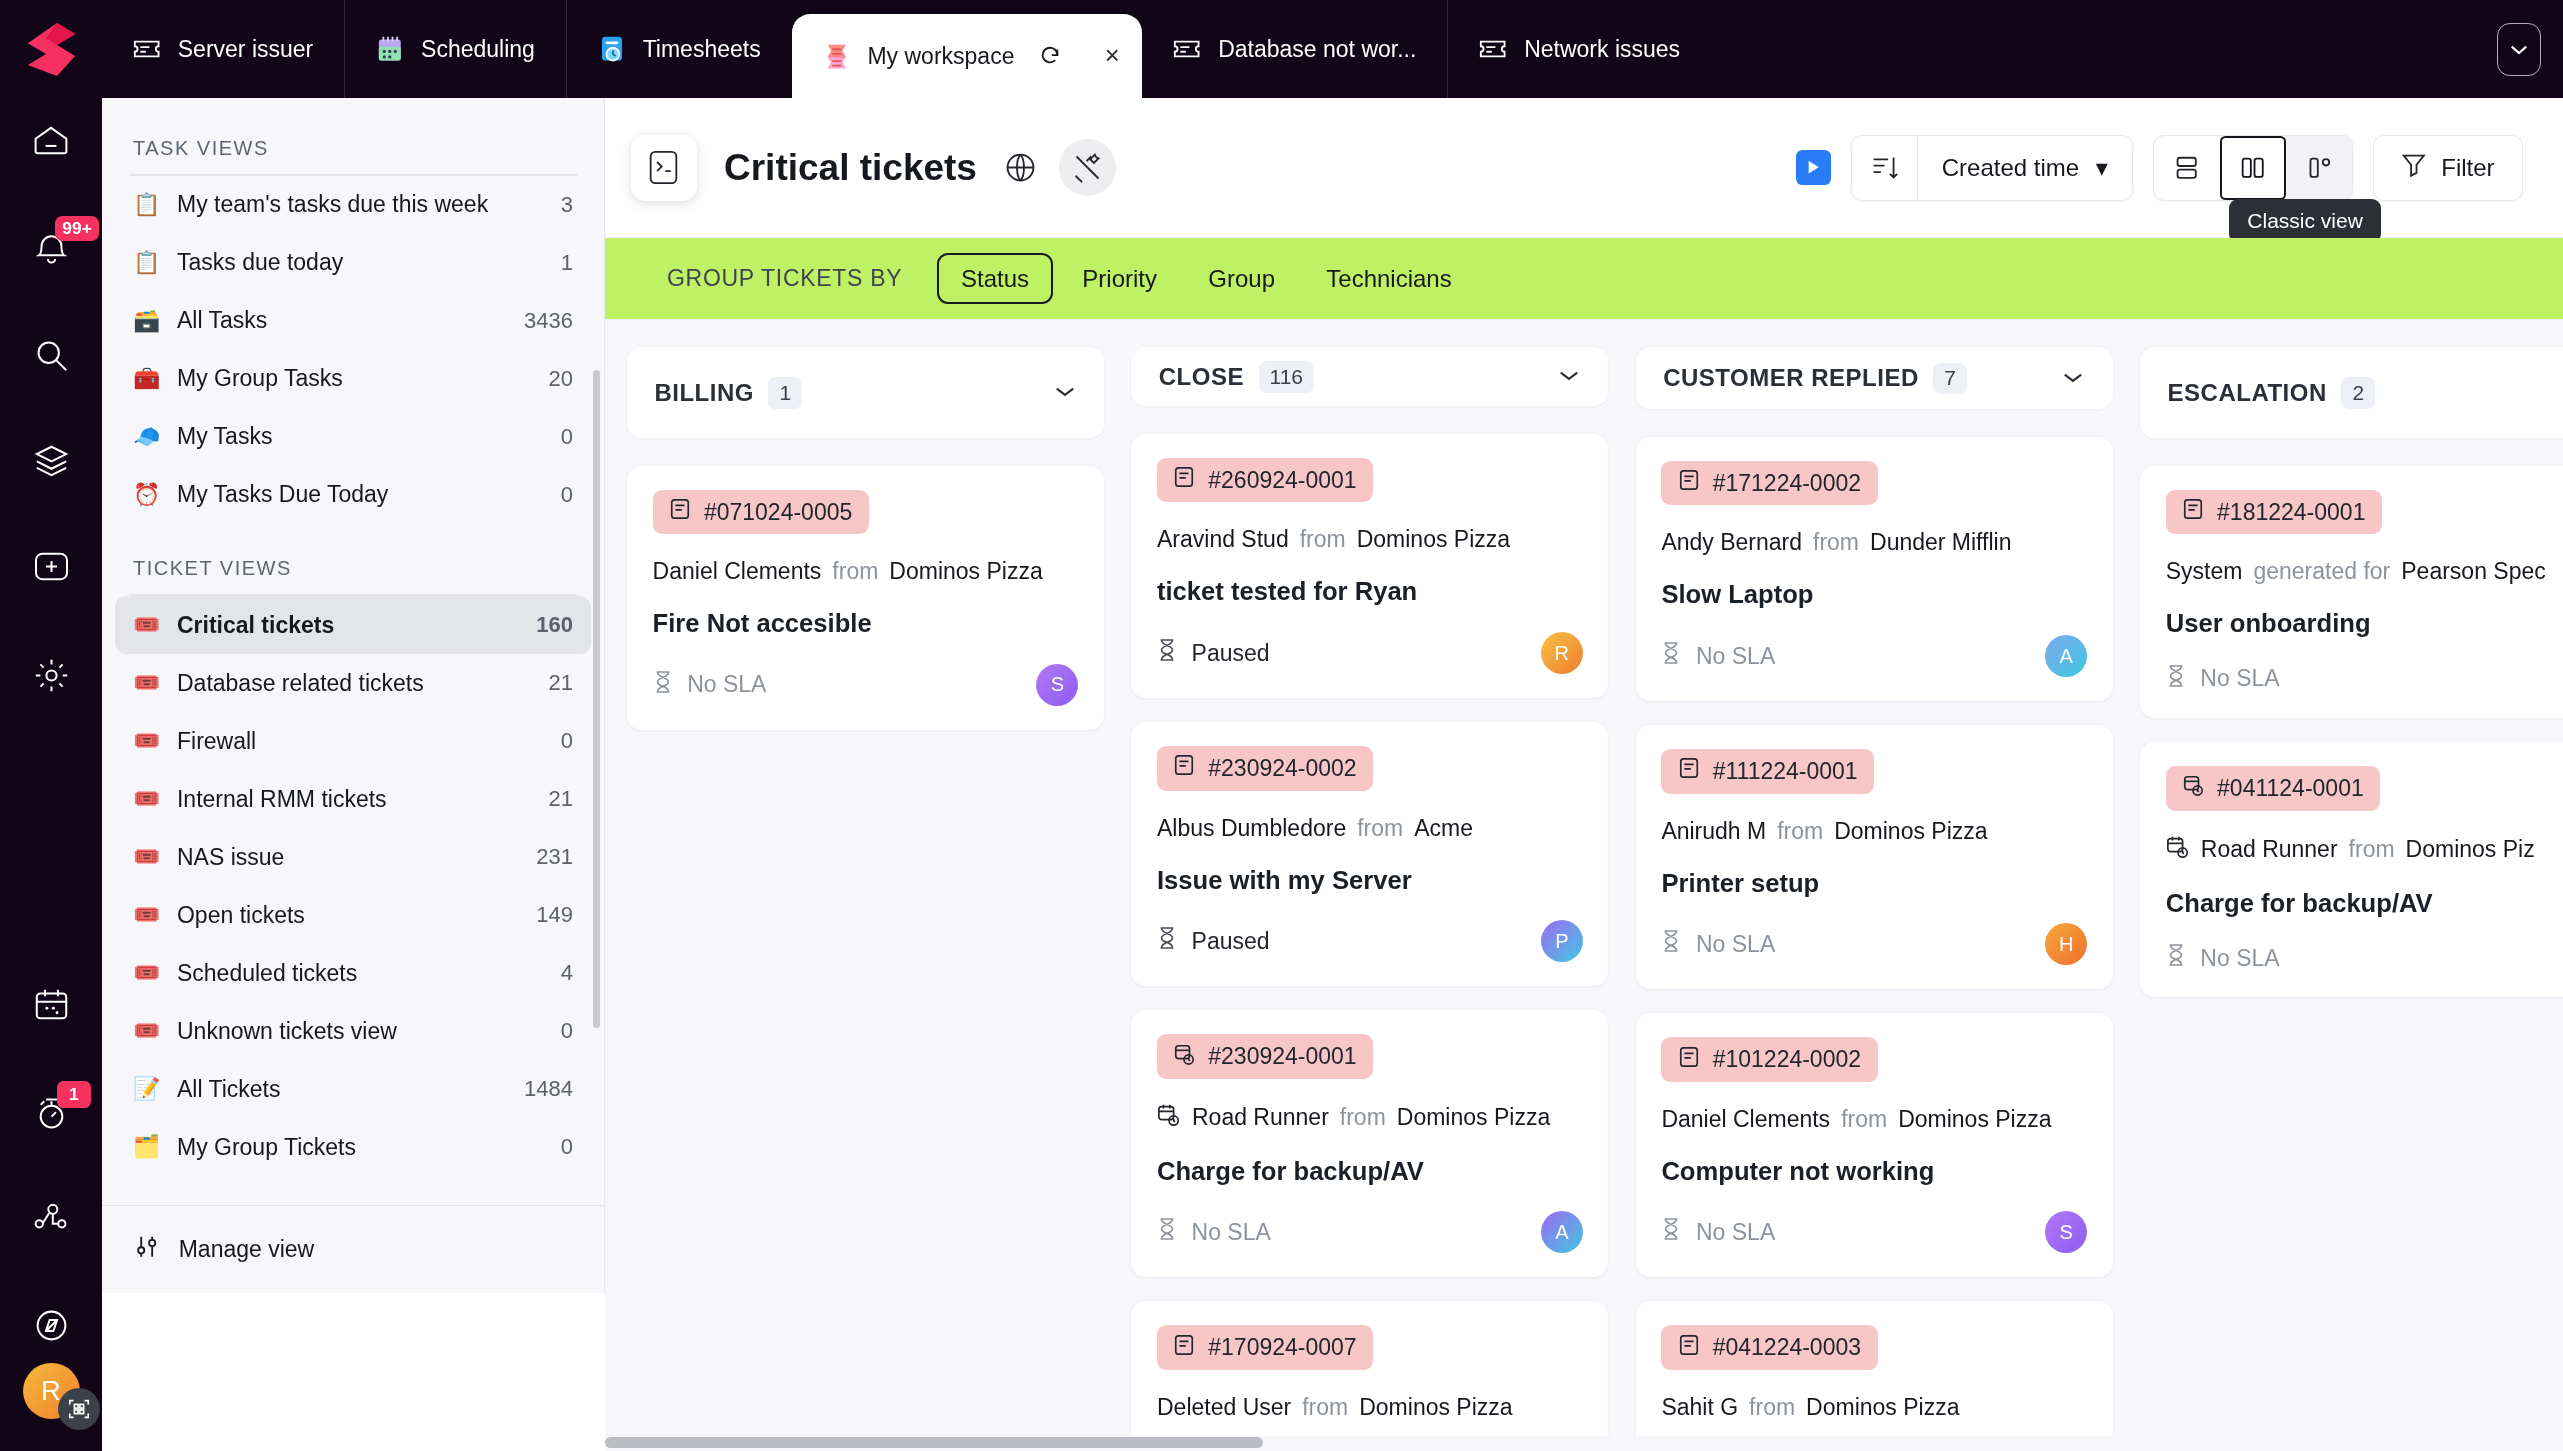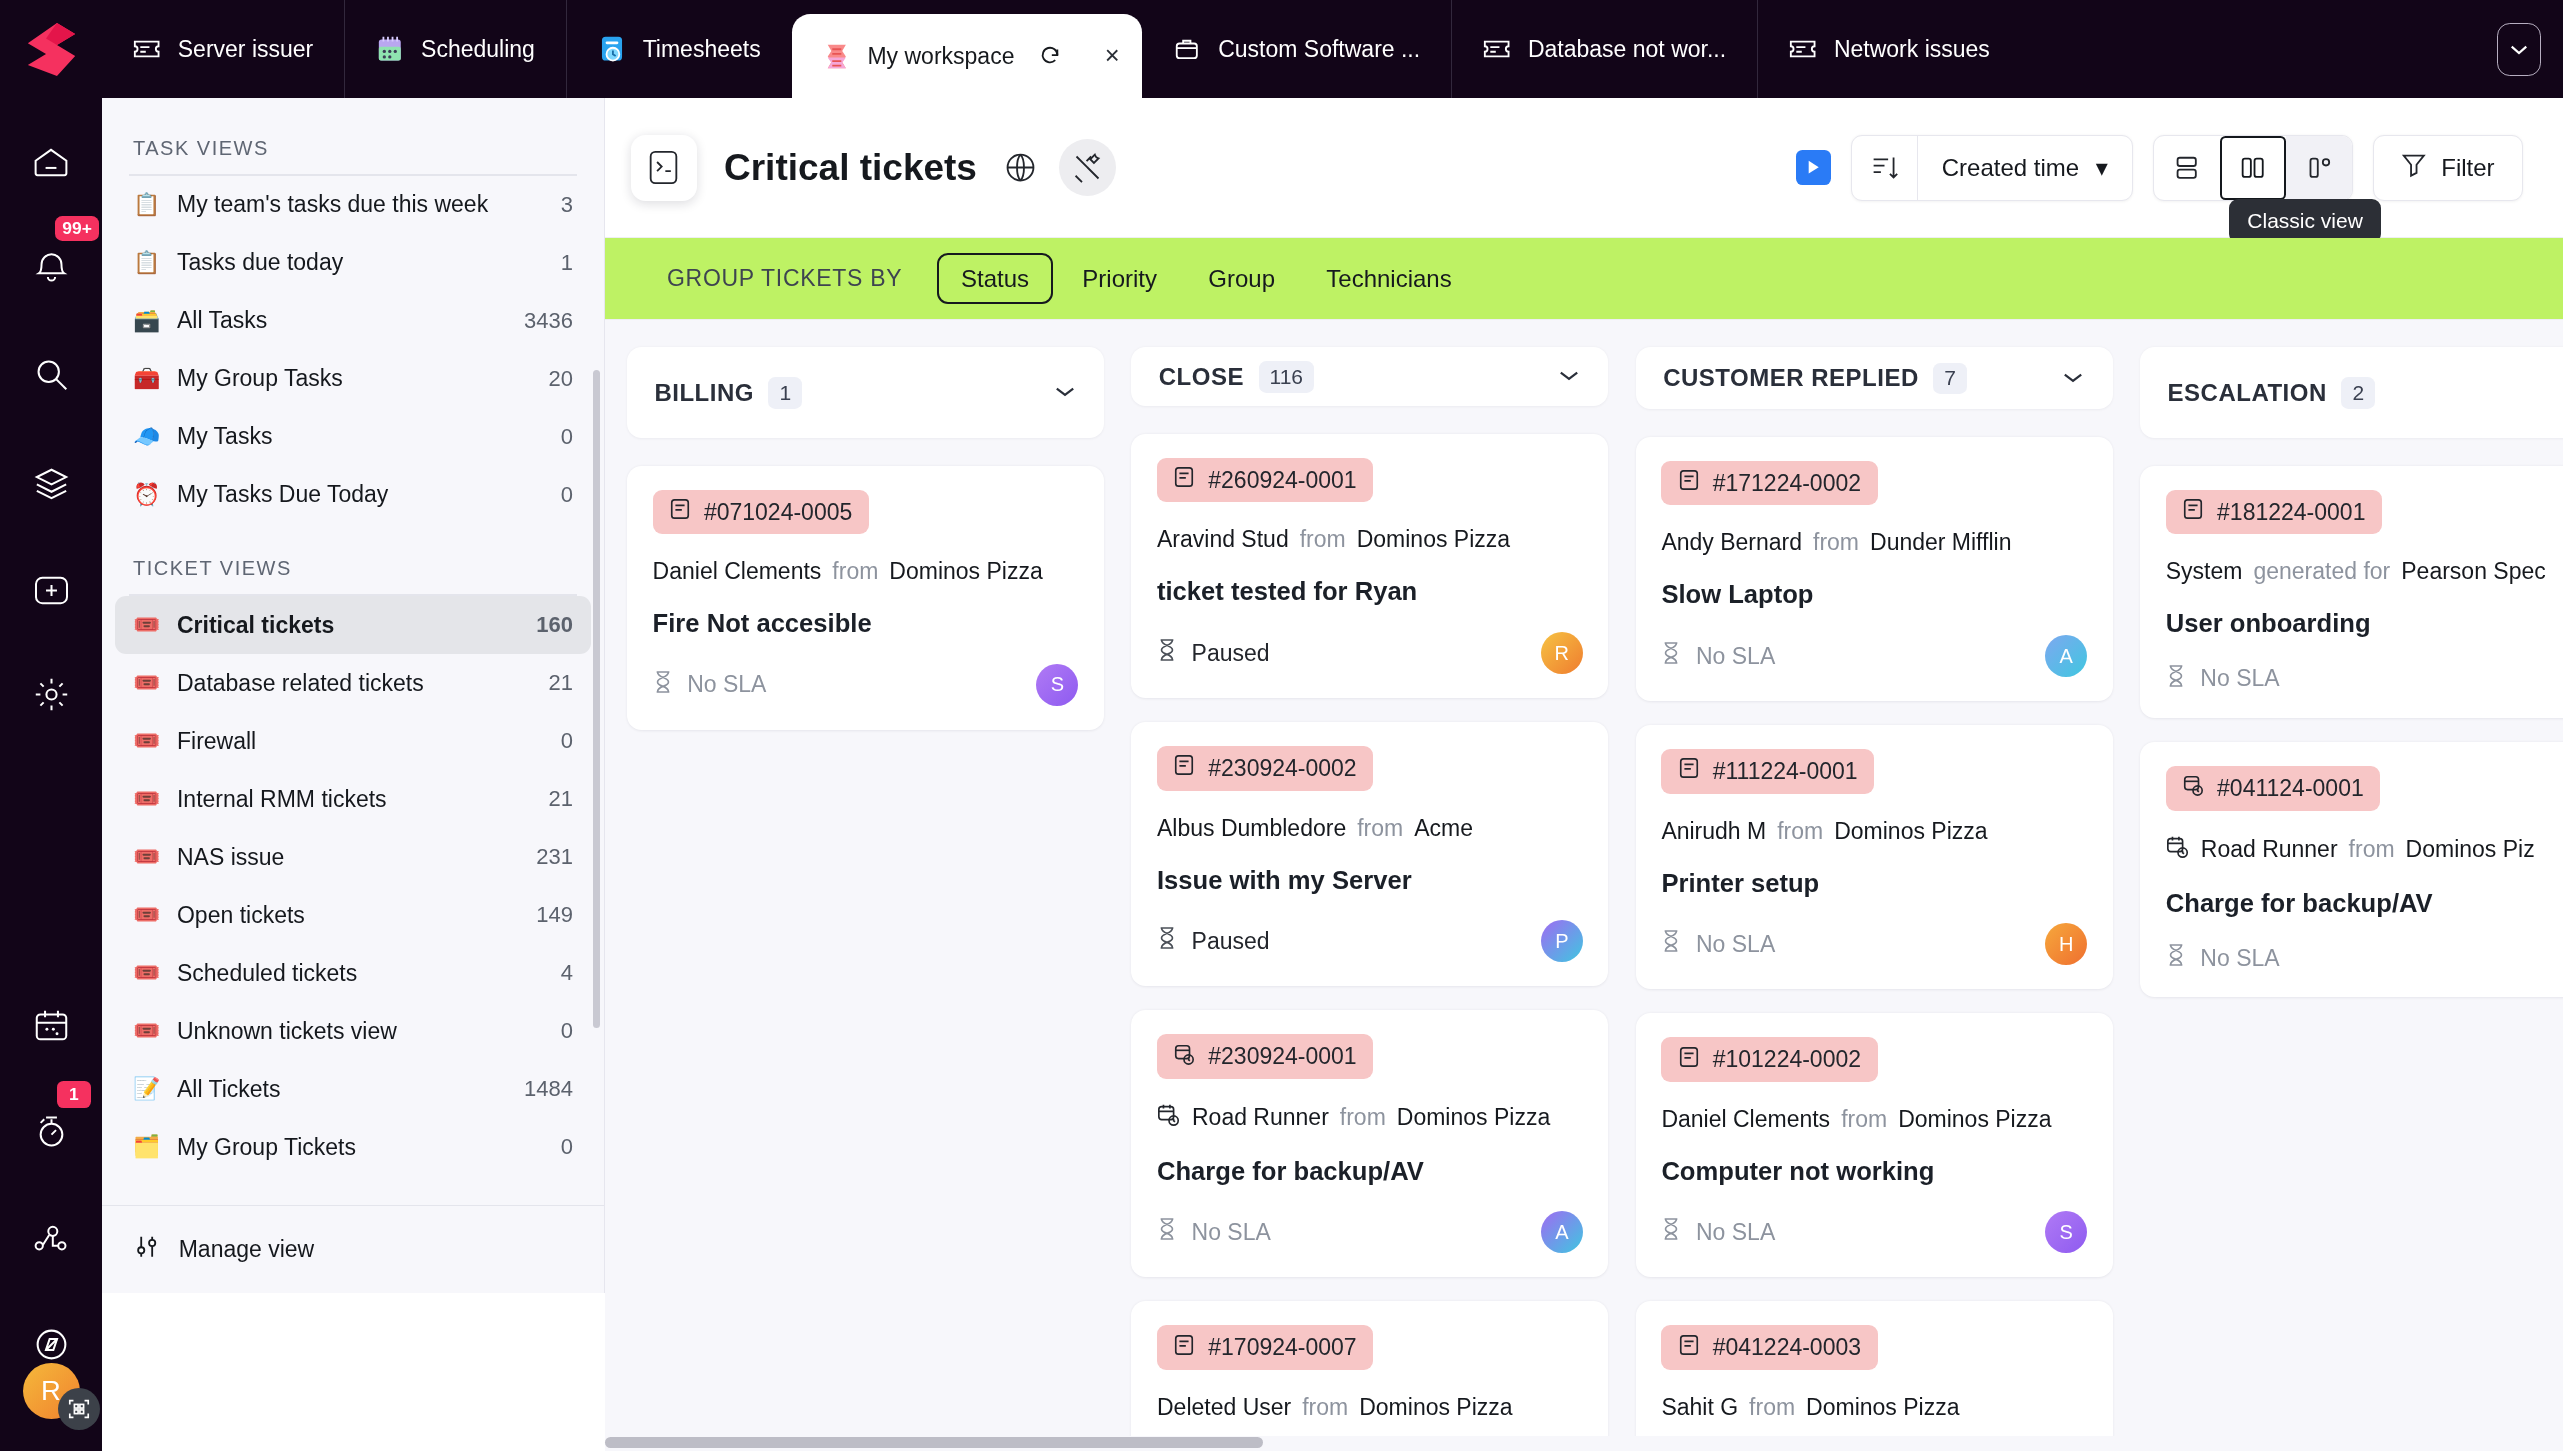--- a/index.html
+++ b/index.html
@@ -54,21 +54,21 @@
     display: flex; align-items: center; justify-content: center; color: #fff;
   }
 
   
   .rail {
     position: absolute; left: 0; top: 98px; width: 102px; height: 1354px;
     background: #120518;
     display: flex; flex-direction: column; align-items: center;
   }
   .rail-ico {
-    width: 102px; height: 57px; display: flex; align-items: flex-end; justify-content: center;
+    width: 102px; height: 57px; display: flex; align-items: flex-start; justify-content: center;
     color: #ffffff; position: relative; margin-top: 25.6px;
   }
   .rail-gap-lg { margin-top: 51px; }
   .badge {
     position: absolute; background: #f5315f; color: #fff; font-size: 17.4px;
     border-radius: 7.3px; padding: 1.8px 7.3px; top: -14.6px; left: 55px; font-weight: 600;
     line-height: 1.25;
   }
   .badge.one { left: 57px; top: -12.8px; padding: 2.7px 12px; border-radius: 6.4px; }
   .rail-spacer { flex: 1 1 auto; }
@@ -288,30 +288,20 @@
       <span>My workspace</span>
       <span class="sync-ico">
         <svg width="22" height="22" viewBox="0 0 24 24" fill="none" stroke="#16191d" stroke-width="2">
           <path d="M20 11a8 8 0 10-2.3 5.6"></path>
             <path d="M20 5v6h-6"></path>
         </svg>
       </span>
       <span class="tab-close">×</span>
     </div>
 
-    <div class="tab">
-      <span class="tab-ico">
-        <svg width="25.6" height="24" viewBox="0 0 28 26" fill="none" stroke="#fff" stroke-width="2">
-          <rect x="3" y="7" width="22" height="16" rx="3"></rect>
-            <path d="M10 7V4h8v3"></path>
-            <path d="M3 12h22"></path>
-        </svg>
-      </span>
-      <span>Custom Software ...</span>
-    </div>
 
     <div class="tab">
       <span class="tab-ico">
         <svg width="27.4" height="22" viewBox="0 0 30 24" fill="none" stroke="#fff" stroke-width="2">
           <path d="M2 4h26v5a3 3 0 000 6v5H2v-5a3 3 0 000-6z"></path>
             <path d="M8 10h10M8 15h6"></path>
         </svg>
       </span>
       <span>Database not wor...</span>
     </div>

